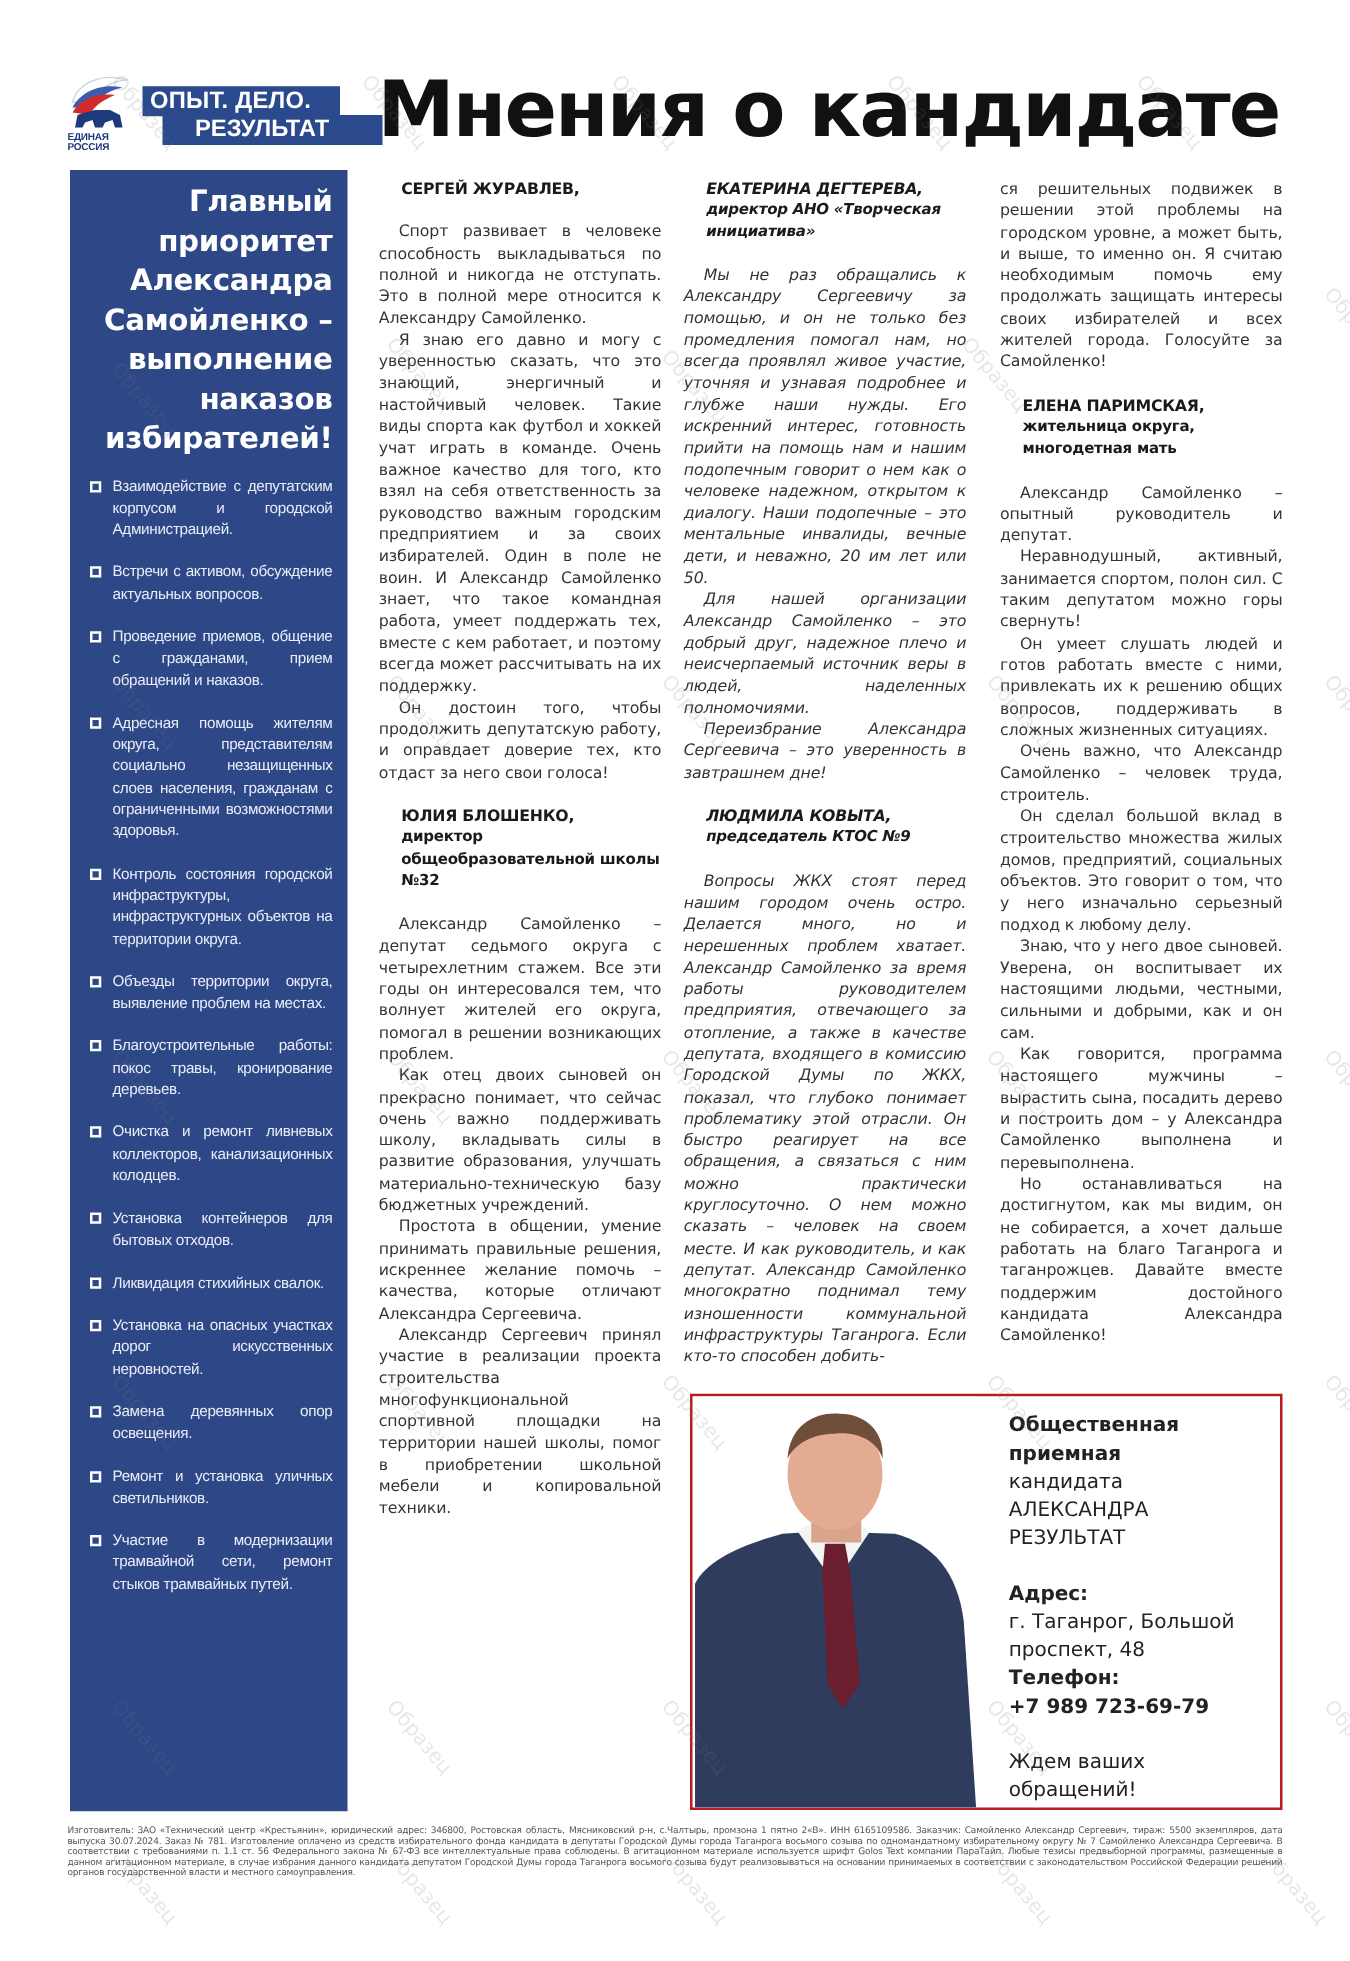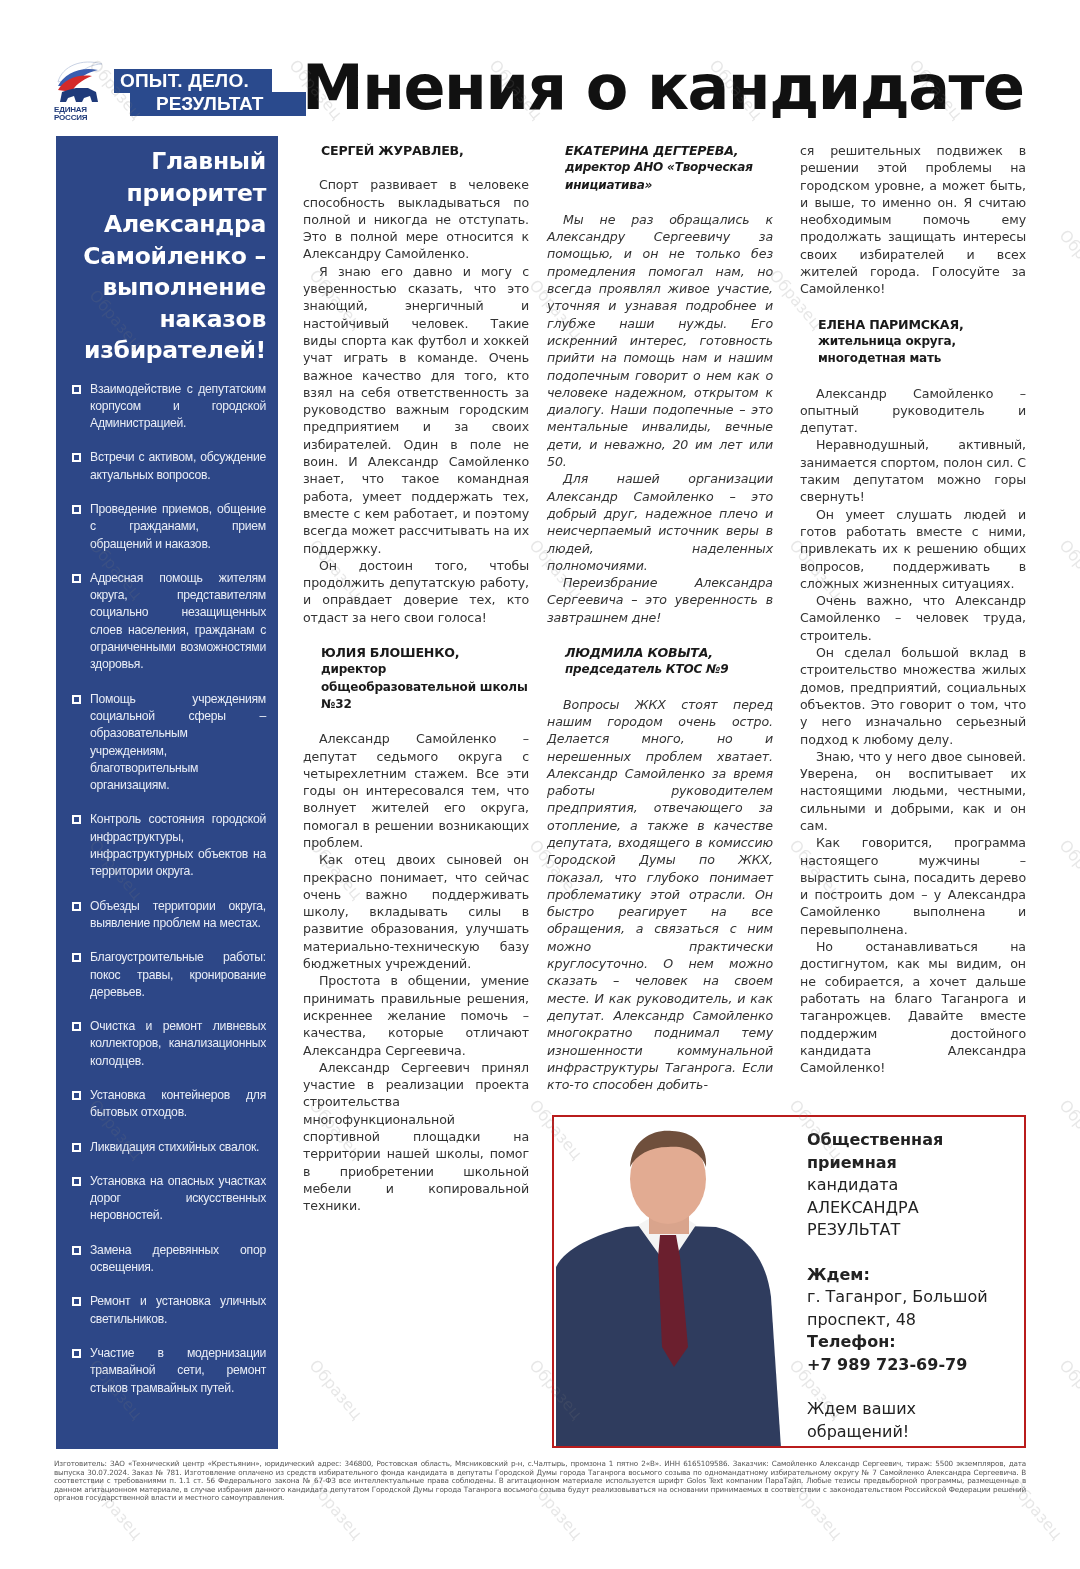--- a/index.html
+++ b/index.html
@@ -63,21 +63,20 @@
 </div>
 <h1 class="title">Мнения о кандидате</h1>
 
 <aside class="sidebar">
   <div class="sidebar-head">Главный приоритет Александра Самойленко – выполнение наказов избирателей!</div>
   <ul id="sidebar-list">
       <li><span class="bullet"></span><span>Взаимодействие с депутатским корпусом и городской Администрацией.</span></li>
       <li><span class="bullet"></span><span>Встречи с активом, обсуждение актуальных вопросов.</span></li>
       <li><span class="bullet"></span><span>Проведение приемов, общение с гражданами, прием обращений и наказов.</span></li>
       <li><span class="bullet"></span><span>Адресная помощь жителям округа, представителям социально незащищенных слоев населения, гражданам с ограниченными возможностями здоровья.</span></li>
-      <li><span class="bullet"></span><span>Помощь учреждениям социальной сферы – образовательным учреждениям, благотворительным организациям.</span></li>
       <li><span class="bullet"></span><span>Контроль состояния городской инфраструктуры, инфраструктурных объектов на территории округа.</span></li>
       <li><span class="bullet"></span><span>Объезды территории округа, выявление проблем на местах.</span></li>
       <li><span class="bullet"></span><span>Благоустроительные работы: покос травы, кронирование деревьев.</span></li>
       <li><span class="bullet"></span><span>Очистка и ремонт ливневых коллекторов, канализационных колодцев.</span></li>
       <li><span class="bullet"></span><span>Установка контейнеров для бытовых отходов.</span></li>
       <li><span class="bullet"></span><span>Ликвидация стихийных свалок.</span></li>
       <li><span class="bullet"></span><span>Установка на опасных участках дорог искусственных неровностей.</span></li>
       <li><span class="bullet"></span><span>Замена деревянных опор освещения.</span></li>
       <li><span class="bullet"></span><span>Ремонт и установка уличных светильников.</span></li>
       <li><span class="bullet"></span><span>Участие в модернизации трамвайной сети, ремонт стыков трамвайных путей.</span></li>
@@ -157,21 +156,21 @@
     <ellipse cx="112" cy="62" rx="38" ry="45" fill="#e2ab92"></ellipse>
     <path d="M74 50 C76 20, 100 12, 116 14 C136 14, 152 28, 150 50 C146 36, 130 28, 112 30 C94 30, 80 38, 74 50 Z" fill="#6f4f3c"></path>
   </svg>
   <div class="contact-text">
     <span class="b">Общественная</span>
     <span class="b">приемная</span>
     <span class="n">кандидата</span>
     <span class="n">АЛЕКСАНДРА</span>
     <span class="n">РЕЗУЛЬТАТ</span>
     <span class="sp"></span>
-    <span class="b">Ждем:</span>
+    <span class="b">Адрес:</span>
     <span class="n">г. Таганрог, Большой</span>
     <span class="n">проспект, 48</span>
     <span class="b">Телефон:</span>
     <span class="b">+7 989 723-69-79</span>
     <span class="sp"></span>
     <span class="n">Ждем ваших</span>
     <span class="n">обращений!</span>
   </div>
 </div>
 

